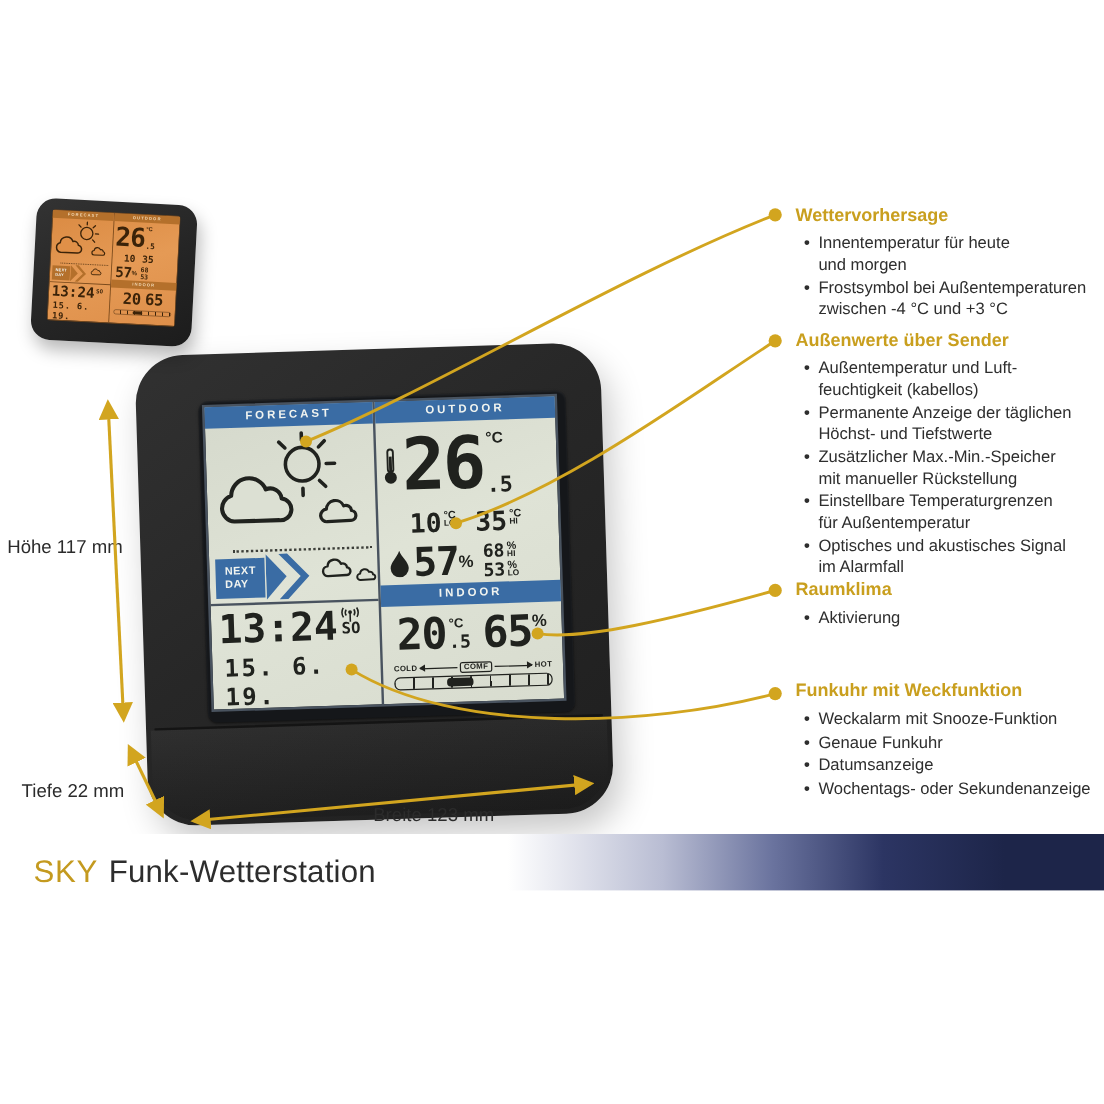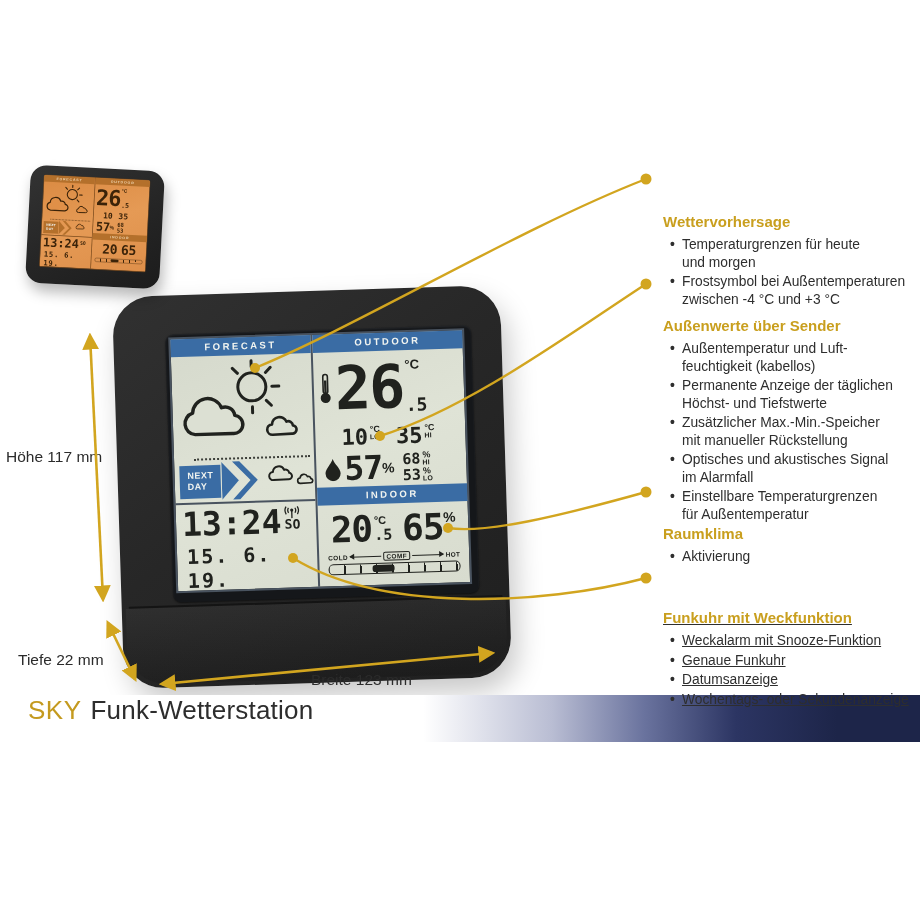--- a/index.html
+++ b/index.html
@@ -87,34 +87,34 @@
       background:linear-gradient(160deg,#DA8A42 0%,#E59A55 50%,#DE8F4A 100%);}
   .mini-scale .hdr{color:#F2D9B5;}
 
   
   .note-heading{color:#C99F1E;font-weight:bold;font-size:15px;line-height:17px;}
   .backlight-note{position:absolute;left:170px;top:195px;width:280px;z-index:20;}
   .backlight-note .note-heading{margin-bottom:4px;}
   .blist{list-style:none;margin:0;padding:0;font-size:13.8px;line-height:17.5px;color:#2e2e2e;}
   .blist li{position:relative;padding-left:19px;margin-bottom:3px;}
   .blist li::before{content:"•";position:absolute;left:7px;font-weight:bold;}
-  .anno{position:absolute;left:663px;width:252px;z-index:20;margin-top:42px;}
+  .anno{position:absolute;left:663px;width:252px;z-index:20;}
   .anno .note-heading{margin-bottom:6px;}
   .anno .blist li{margin-bottom:2px;}
-  .anno-1{top:171px;} .anno-2{top:275px;} .anno-3{top:483px;} .anno-4{top:567px;text-decoration:underline;}
+  .anno-1{top:171px;} .anno-2{top:275px;} .anno-3{top:483px;} .anno-4{top:567px;}
 
   .dim-label{position:absolute;font-size:15.5px;color:#2b2b2b;z-index:20;}
   .dim-hoehe{left:6px;top:448px;}
   .dim-tiefe{left:18px;top:651px;}
   .dim-breite{left:311px;top:671px;}
 
   
   .titlebar{position:absolute;left:0;top:695px;width:920px;height:47px;z-index:15;
       background:linear-gradient(90deg,#ffffff 0%,#ffffff 46%,#b9bdd3 60%,#6a739e 70%,#2c3563 80%,#1d2549 91%,#1d2549 100%);
-      display:flex;align-items:flex-start;}
+      display:flex;align-items:flex-end;}
   .titlebar .brand{color:#C49A1F;font-size:26px;margin-left:28px;letter-spacing:.5px;}
   .titlebar .product{color:#2d2d2d;font-size:26px;margin-left:9px;letter-spacing:.2px;}
 </style>
 </head>
 <body>
 
 <div class="canvas">
 
   <div class="device">
     <div class="screen-frame">
@@ -338,39 +338,39 @@
             </div>
         </div>
       </div>
     </div>
   </div>
 
 
   <div class="anno anno-1">
     <div class="note-heading">Wettervorhersage</div>
     <ul class="blist">
-      <li><span class="pre">Temperaturgrenzen für heute
+      <li><span class="pre">Innentemperatur für heute
 und morgen</span></li>
       <li><span class="pre">Frostsymbol bei Außentemperaturen
 zwischen -4 °C und +3 °C</span></li>
     </ul>
   </div>
   <div class="anno anno-2">
     <div class="note-heading">Außenwerte über Sender</div>
     <ul class="blist">
       <li><span class="pre">Außentemperatur und Luft-
 feuchtigkeit (kabellos)</span></li>
       <li><span class="pre">Permanente Anzeige der täglichen
 Höchst- und Tiefstwerte</span></li>
       <li><span class="pre">Zusätzlicher Max.-Min.-Speicher
 mit manueller Rückstellung</span></li>
+      <li><span class="pre">Einstellbare Temperaturgrenzen
+für Außentemperatur</span></li>
       <li><span class="pre">Optisches und akustisches Signal
 im Alarmfall</span></li>
-      <li><span class="pre">Einstellbare Temperaturgrenzen
-für Außentemperatur</span></li>
     </ul>
   </div>
   <div class="anno anno-3">
     <div class="note-heading">Raumklima</div>
     <ul class="blist">
       <li><span class="pre">Aktivierung</span></li>
     </ul>
   </div>
   <div class="anno anno-4">
     <div class="note-heading">Funkuhr mit Weckfunktion</div>

